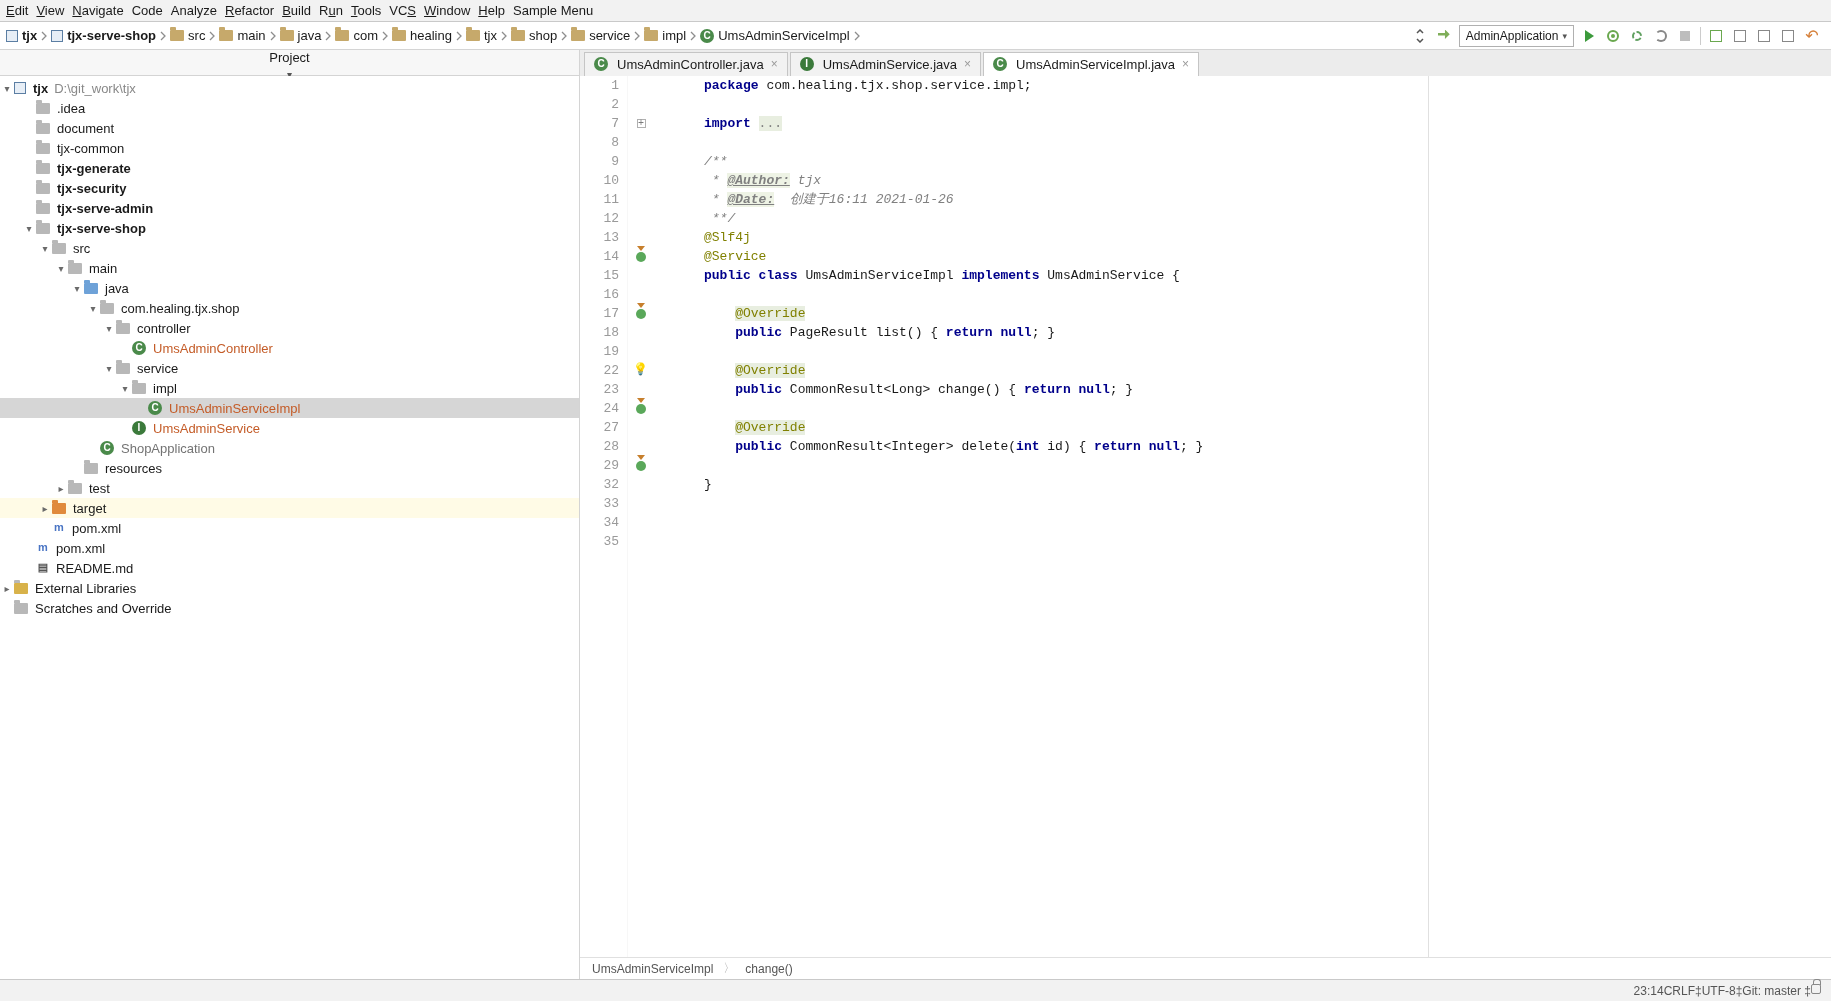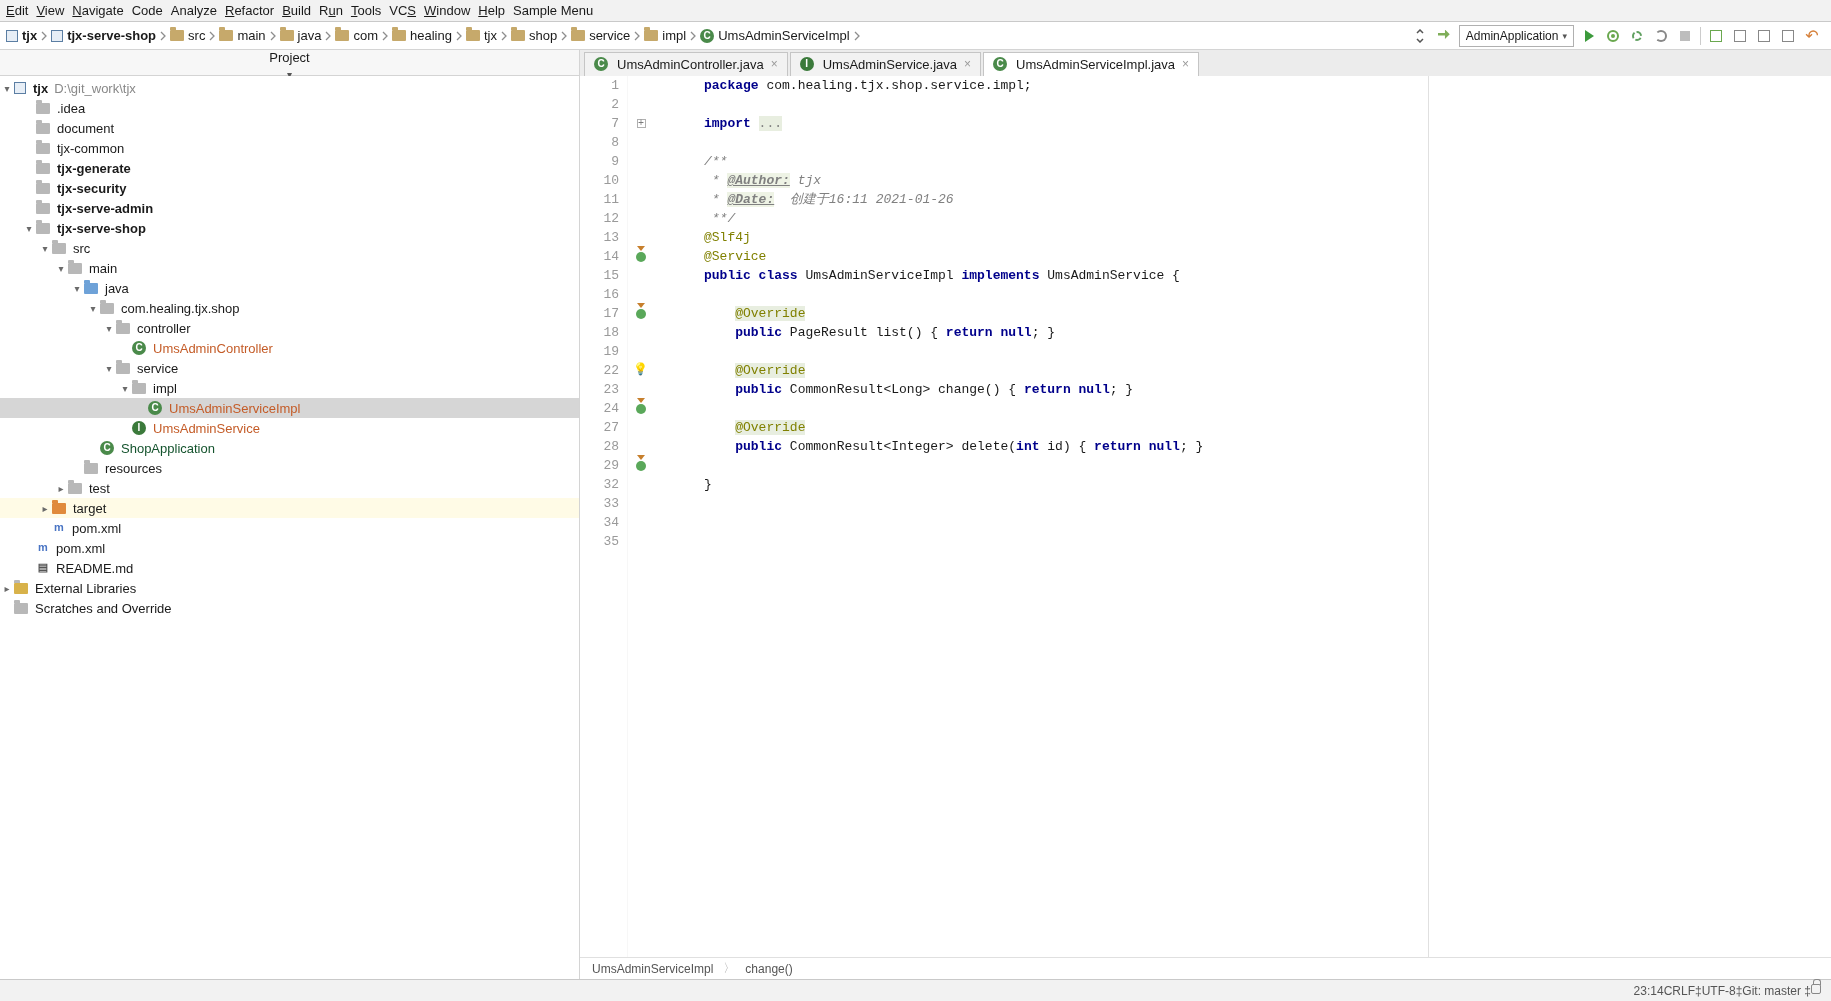--- a/index.html
+++ b/index.html
@@ -504,21 +504,21 @@
             <span class="lbl shop-color" style="">UmsAdminServiceImpl</span>
           </div>
           <div class="node" style="padding-left:118px">
             <span class="tw"></span>
             <span class="iface-ico">I</span>
             <span class="lbl shop-color" style="">UmsAdminService</span>
           </div>
           <div class="node" style="padding-left:86px">
             <span class="tw"></span>
             <span class="class-ico">C</span>
-            <span class="lbl" style="color:#14532d">ShopApplication</span>
+            <span class="lbl" style="color:#737373">ShopApplication</span>
           </div>
           <div class="node" style="padding-left:70px">
             <span class="tw"></span>
             <span class="folder-mut"></span>
             <span class="lbl" style="">resources</span>
           </div>
           <div class="node" style="padding-left:54px">
             <span class="tw">▸</span>
             <span class="folder-mut"></span>
             <span class="lbl" style="">test</span>

